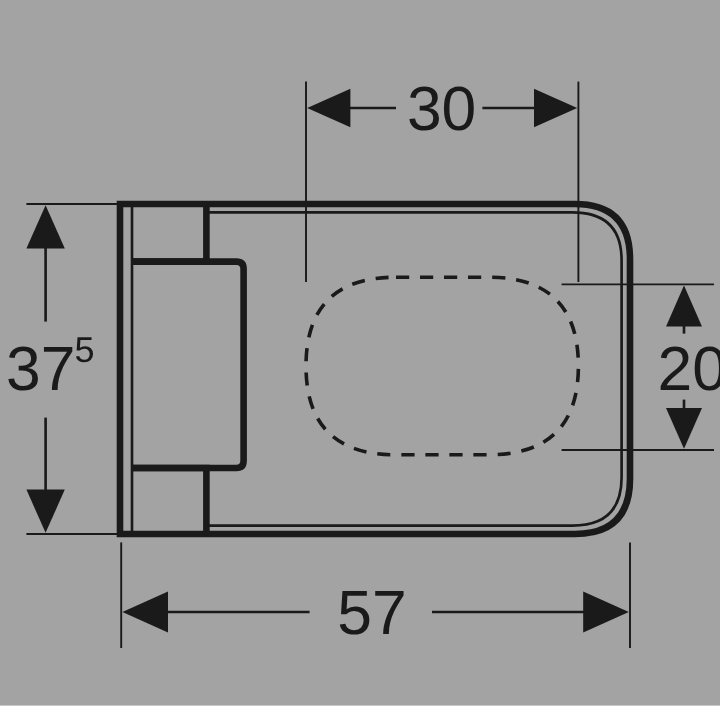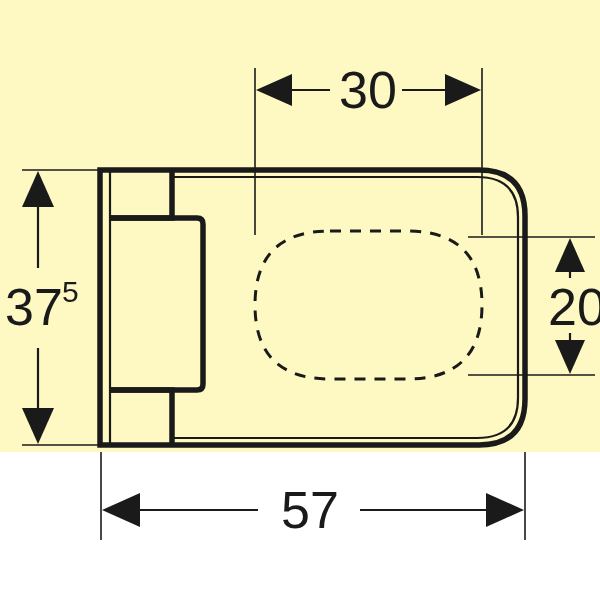--- a/index.html
+++ b/index.html
@@ -10,22 +10,22 @@
   body {
     width: 600px;
     height: 600px;
     font-family: "Liberation Sans", sans-serif;
     overflow: hidden;
     position: relative;
   }
   #drawing-root {
     position: relative;
     width: 600px;
-    height: 452px;
-    background: #fef9c3;
+    height: 588px;
+    background: #a3a3a3;
     text-decoration: underline;
   }
   svg#technical-drawing {
     display: block;
     width: 600px;
     height: 600px;
   }
   .dim-text {
     font-family: "Liberation Sans", sans-serif;
     font-size: 52px;

